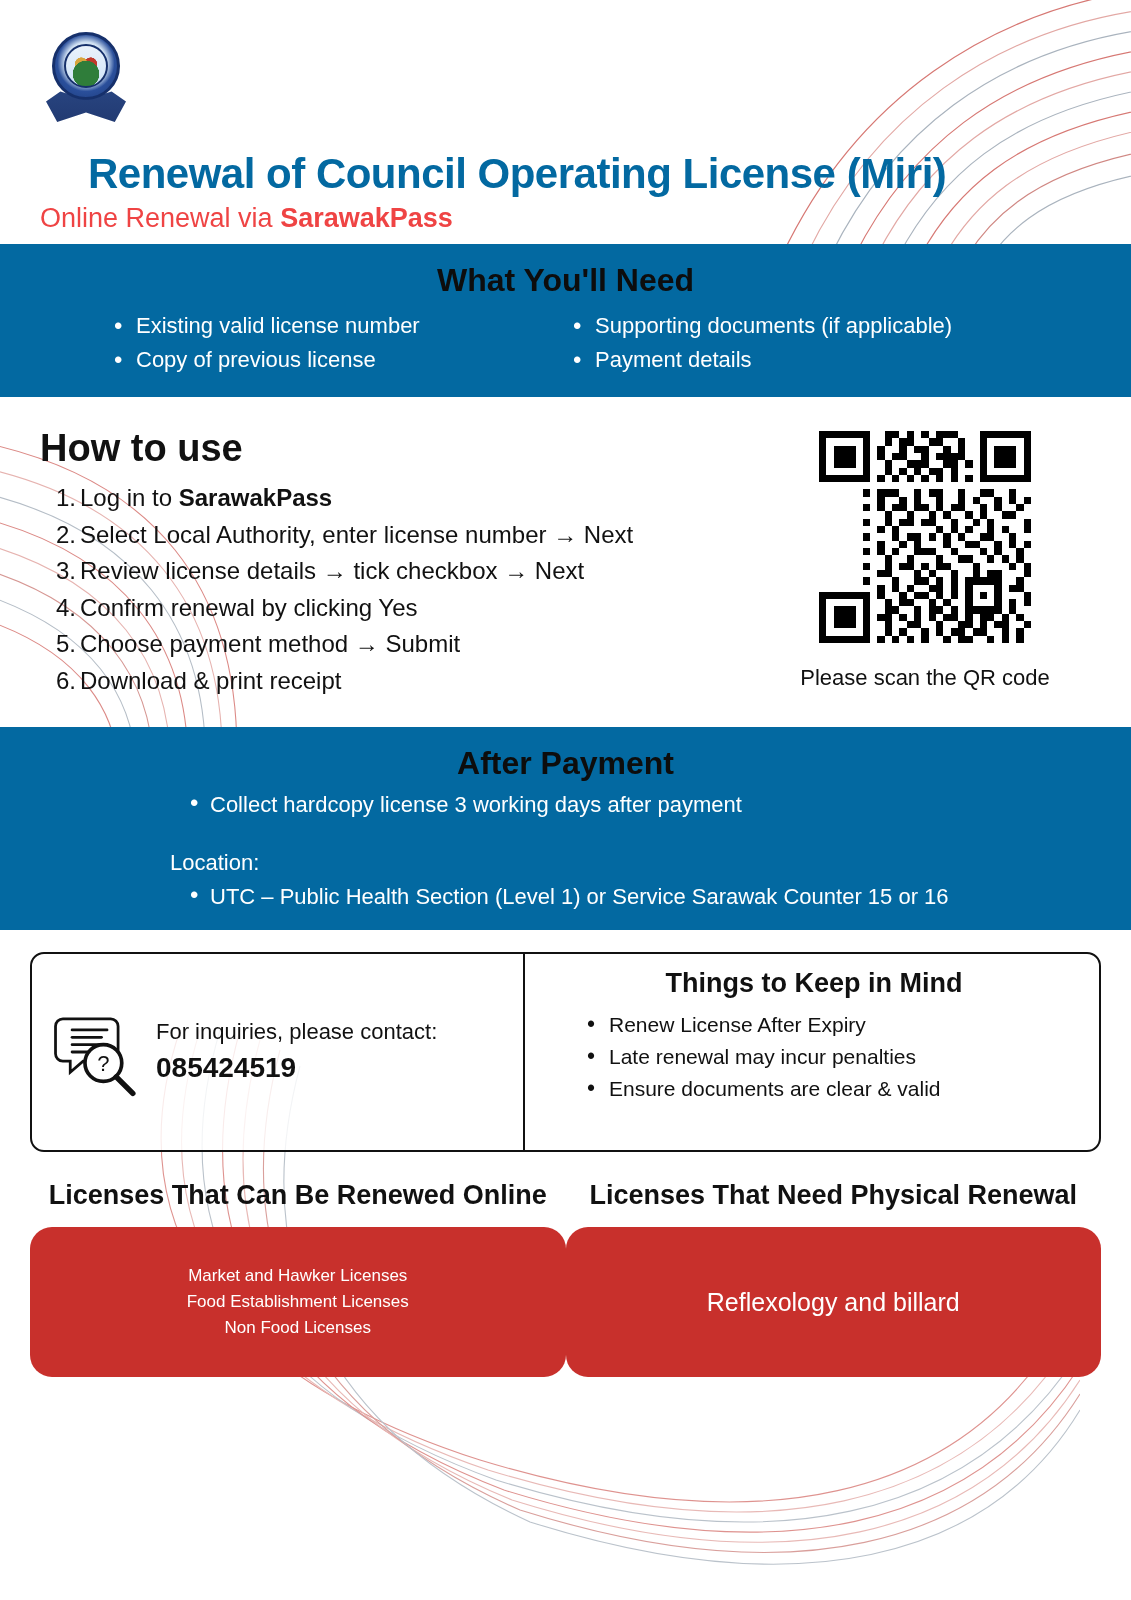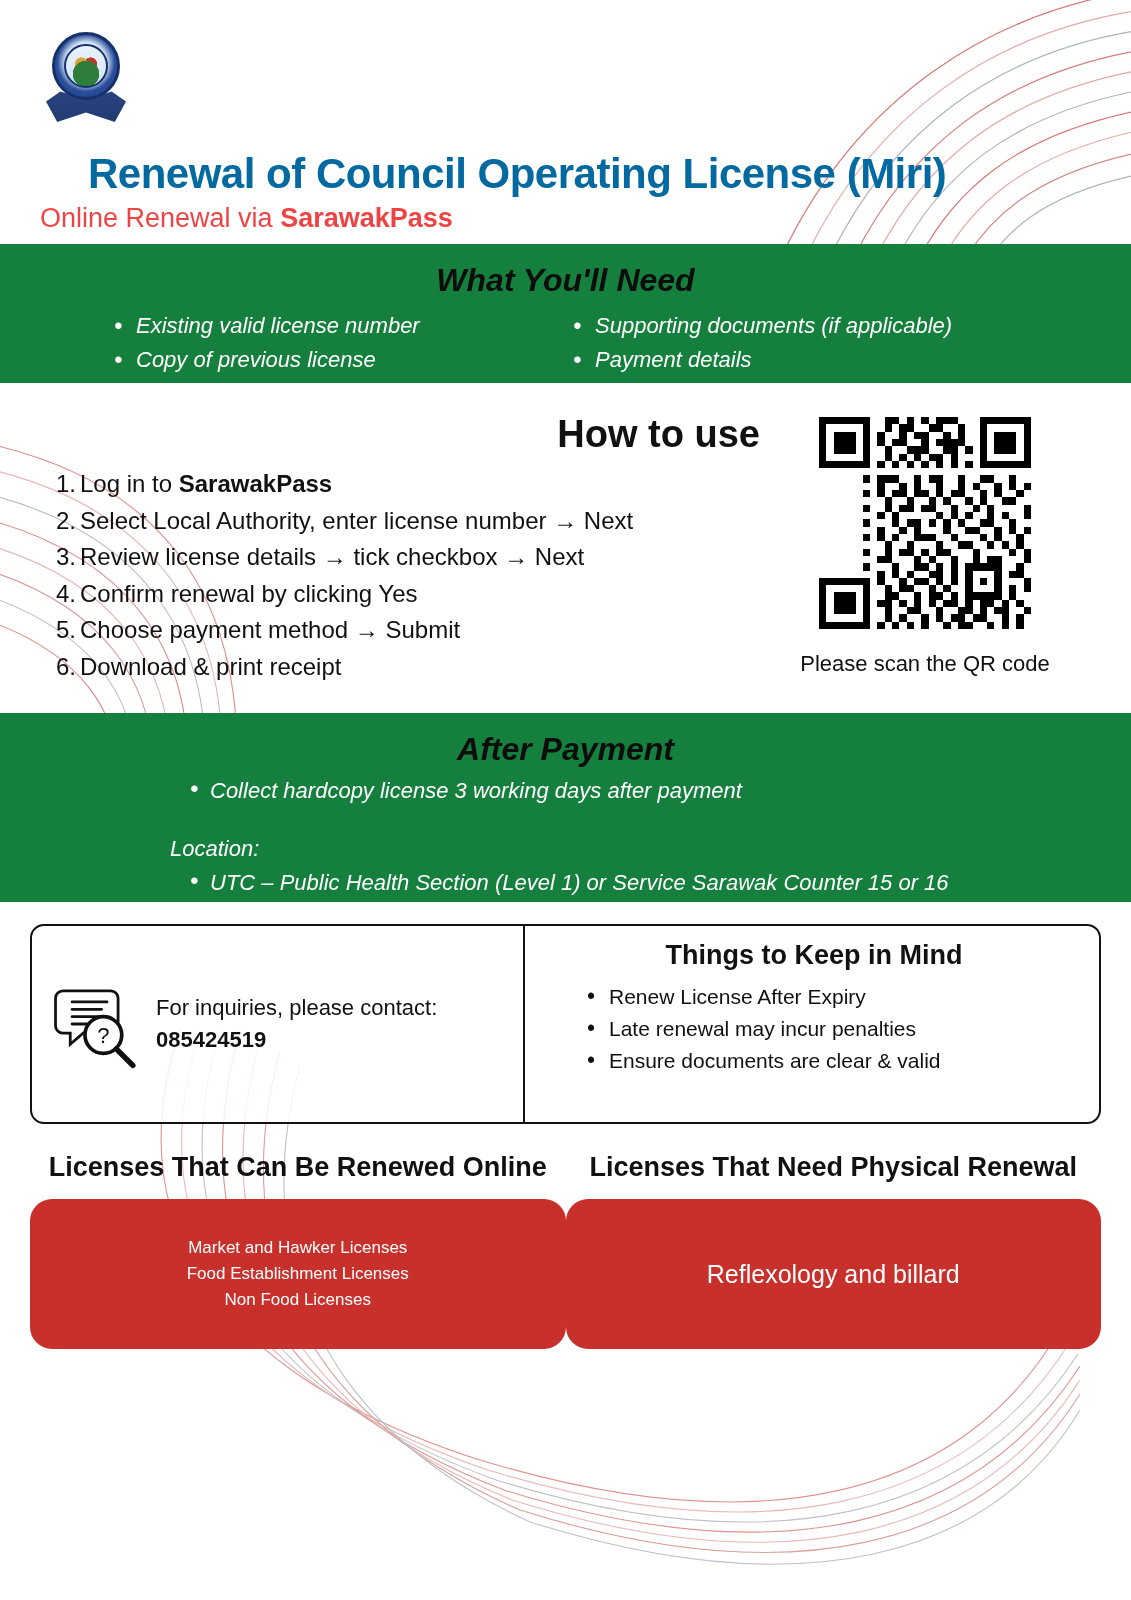--- a/index.html
+++ b/index.html
@@ -81,24 +81,23 @@
     margin-top: 6px;
     color: #ef4444;
     font-weight: normal;
   }
   .subtitle b { font-weight: bold; }
 
   
   .band {
     position: relative;
     z-index: 3;
-    background: #15803d;
+    background: #0369a1;
     color: #ffffff;
-    padding: 18px 40px 6px 40px;
-    font-style: italic;
+    padding: 18px 40px 20px 40px;
   }
   .band h2 {
     text-align: center;
     font-size: 32px;
     font-weight: bold;
     color: #0d0d0d;
     margin-bottom: 10px;
   }
   .band-needs-cols {
     display: flex;
@@ -127,21 +126,20 @@
     z-index: 3;
     display: flex;
     padding: 30px 40px 26px 40px;
     min-height: 330px;
   }
   .howto-left { width: 720px; }
   .howto-left h2 {
     font-size: 38px;
     font-weight: bold;
     margin-bottom: 10px;
-    text-align: right;
   }
   .howto-left ol {
     list-style: none;
     counter-reset: step;
   }
   .howto-left li {
     counter-increment: step;
     font-size: 24px;
     line-height: 1.52;
     padding-left: 40px;
@@ -223,21 +221,21 @@
   .info-left {
     width: 493px;
     border-right: 2px solid #111111;
     display: flex;
     align-items: center;
     padding: 16px 18px;
     gap: 14px;
   }
   .inquiry-icon { width: 92px; height: 96px; flex: 0 0 92px; }
   .info-left-text { font-size: 22px; line-height: 1.45; }
-  .info-left-text .phone { font-weight: bold; font-size: 22px; }
+  .info-left-text .phone { font-weight: bold; font-size: 28px; }
   .info-right {
     flex: 1;
     padding: 14px 20px 14px 24px;
   }
   .info-right h3 {
     text-align: center;
     font-size: 27px;
     font-weight: bold;
     margin-bottom: 10px;
   }

